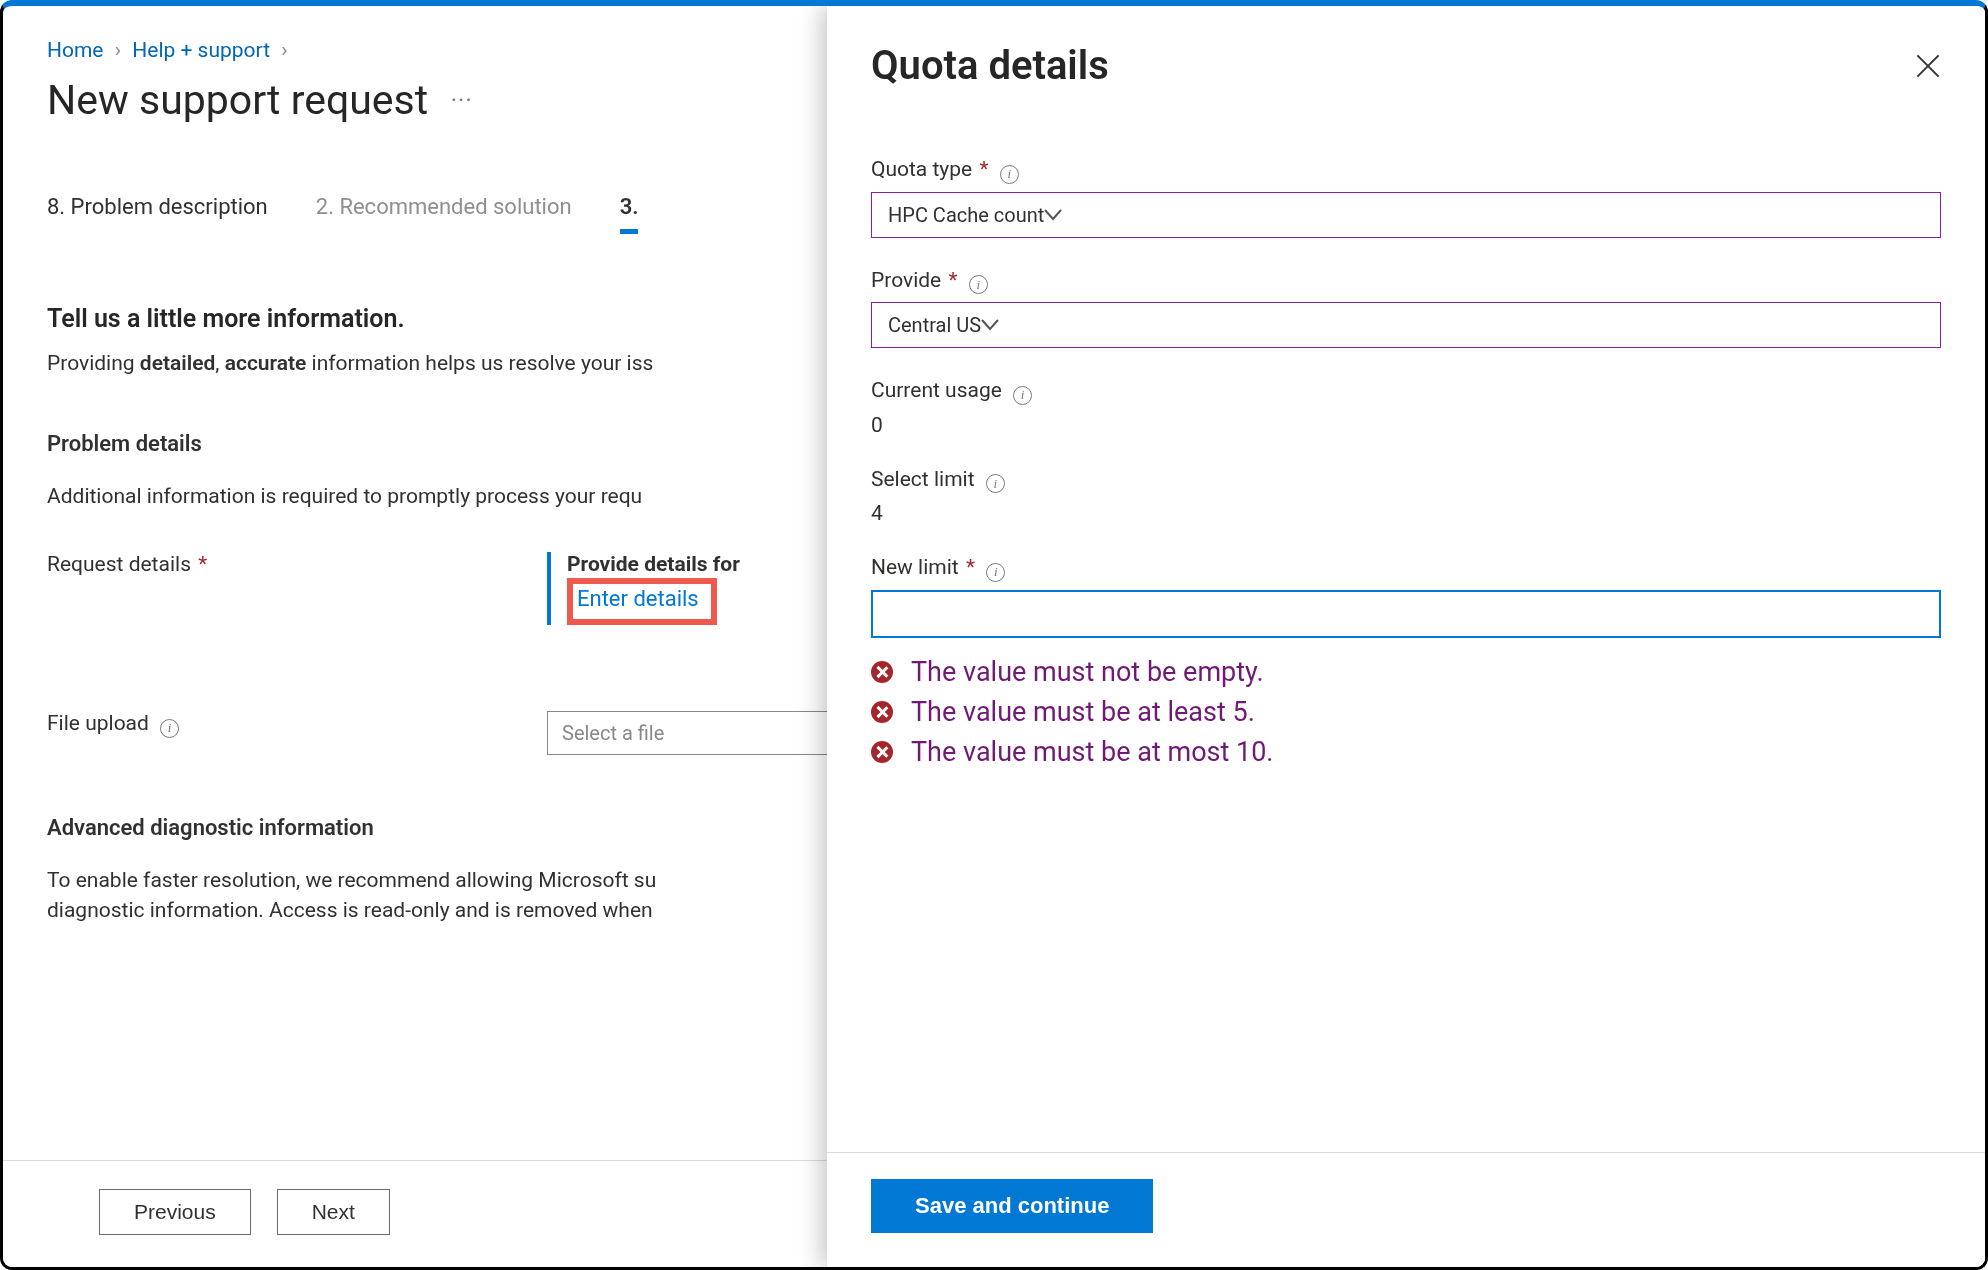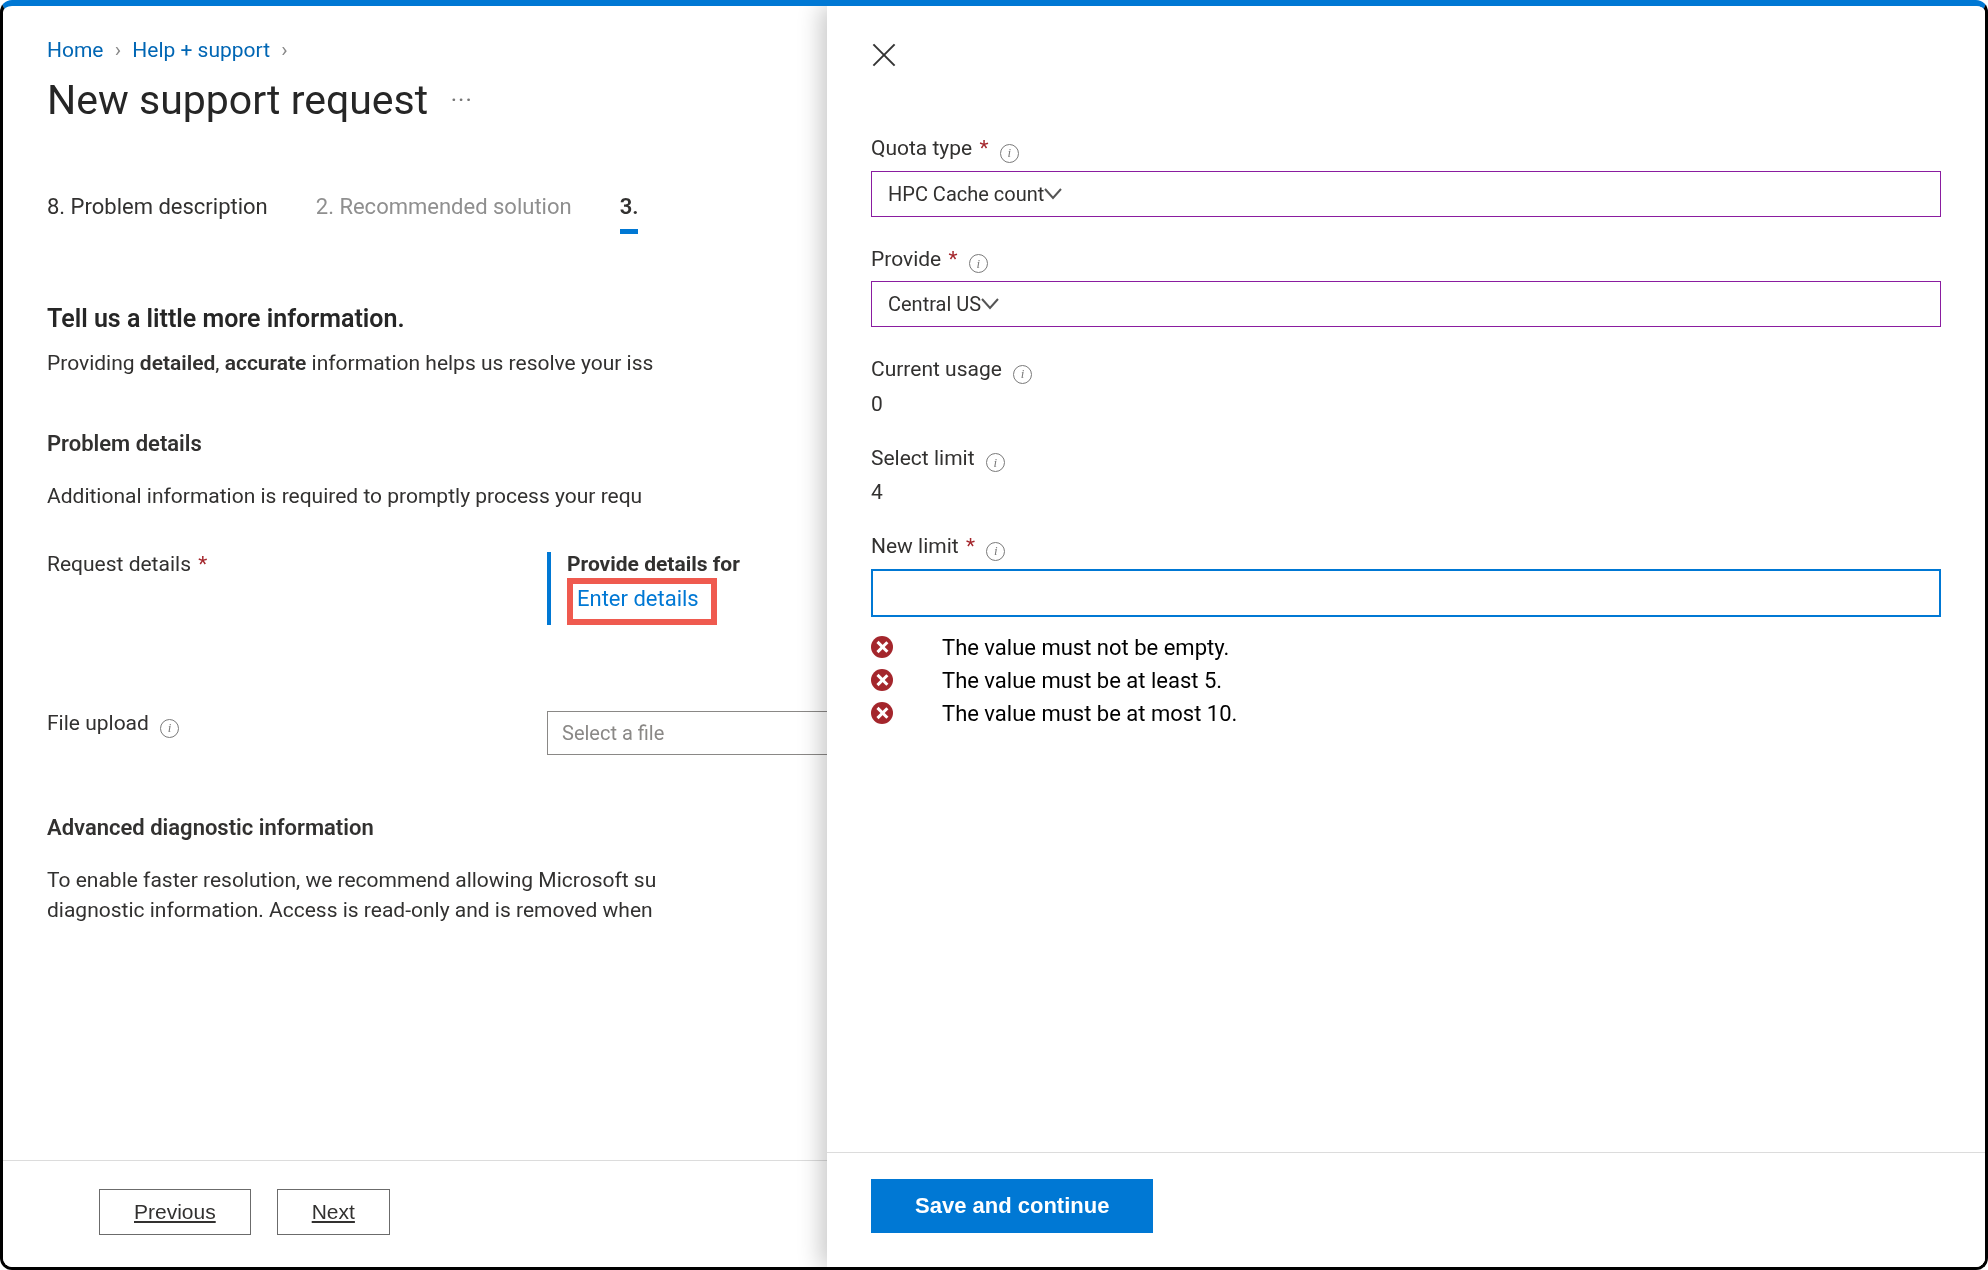--- a/index.html
+++ b/index.html
@@ -133,21 +133,20 @@
     display: flex; gap: 26px;
     background: #fff;
   }
   .btn-secondary {
     border: 1.5px solid #6b6b6b;
     background: #fff;
     font-size: 21px;
     padding: 10px 34px;
     color: #323130;
     cursor: pointer;
-    text-decoration: underline;
   }
 
   
   .flyout {
     position: absolute;
     top: 0; right: 0; bottom: 0;
     width: 1158px;
     background: #fff;
     box-shadow: -6px 0 22px rgba(0,0,0,0.22);
     display: flex;
@@ -198,23 +197,22 @@
     border: 2.5px solid #0078d4;
     height: 48px; width: 100%;
     font-size: 20px;
     padding: 0 14px;
     outline: none;
   }
 
   .error-list { margin-top: 18px; }
   .error-row {
     display: flex; align-items: center;
-    color: #000000; font-size: 22px;
+    color: #701a75; font-size: 27px;
     margin-bottom: 8px;
-    gap: 31px;
   }
   .error-icon {
     width: 22px; height: 22px; border-radius: 50%;
     background: #a4262c;
     margin-right: 18px;
     position: relative;
     flex-shrink: 0;
   }
   .error-icon::before, .error-icon::after {
     content: ""; position: absolute; left: 10px; top: 4px;
@@ -293,20 +291,21 @@
   <div class="sub-text">diagnostic information. Access is read-only and is removed when</div>
 
   <div class="left-footer">
     <button class="btn-secondary">Previous</button>
     <button class="btn-secondary">Next</button>
   </div>
 </div>
 
 <div class="flyout">
   <div class="flyout-header">
+    <div class="flyout-title">Quota details</div>
     <div class="close-x"></div>
   </div>
 
   <div class="flyout-body">
 
     <div class="form-group">
       <label class="form-label">
         <span>Quota type</span><span class="req"> *</span>
         <span class="info-icon">i</span>
       </label>

